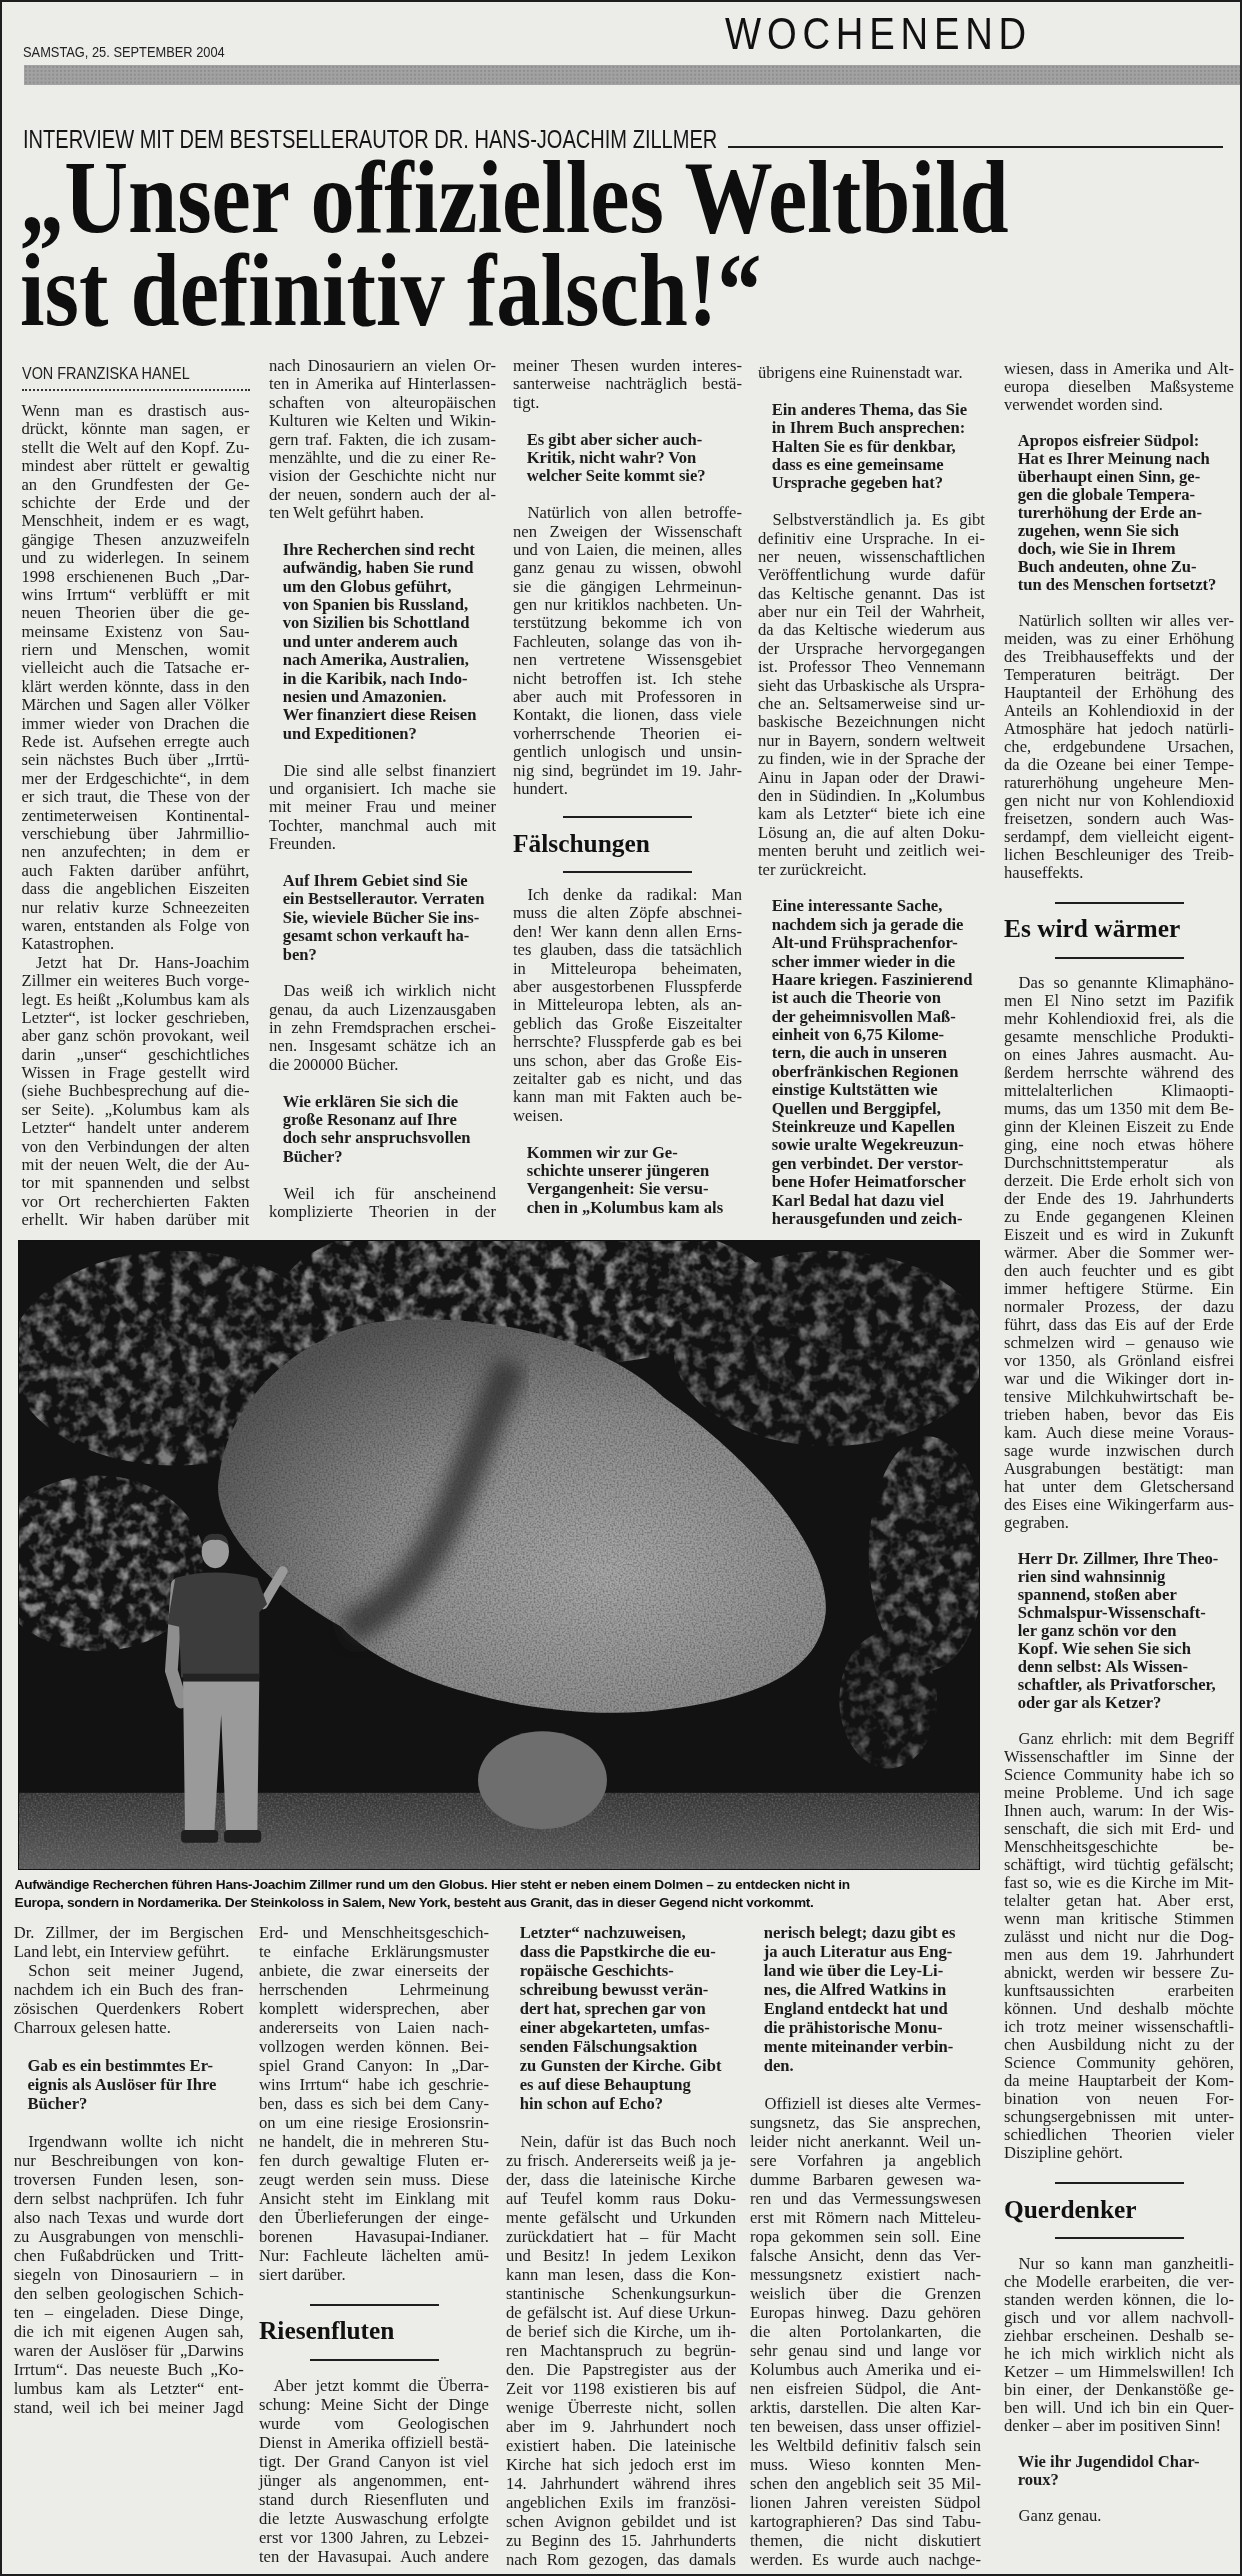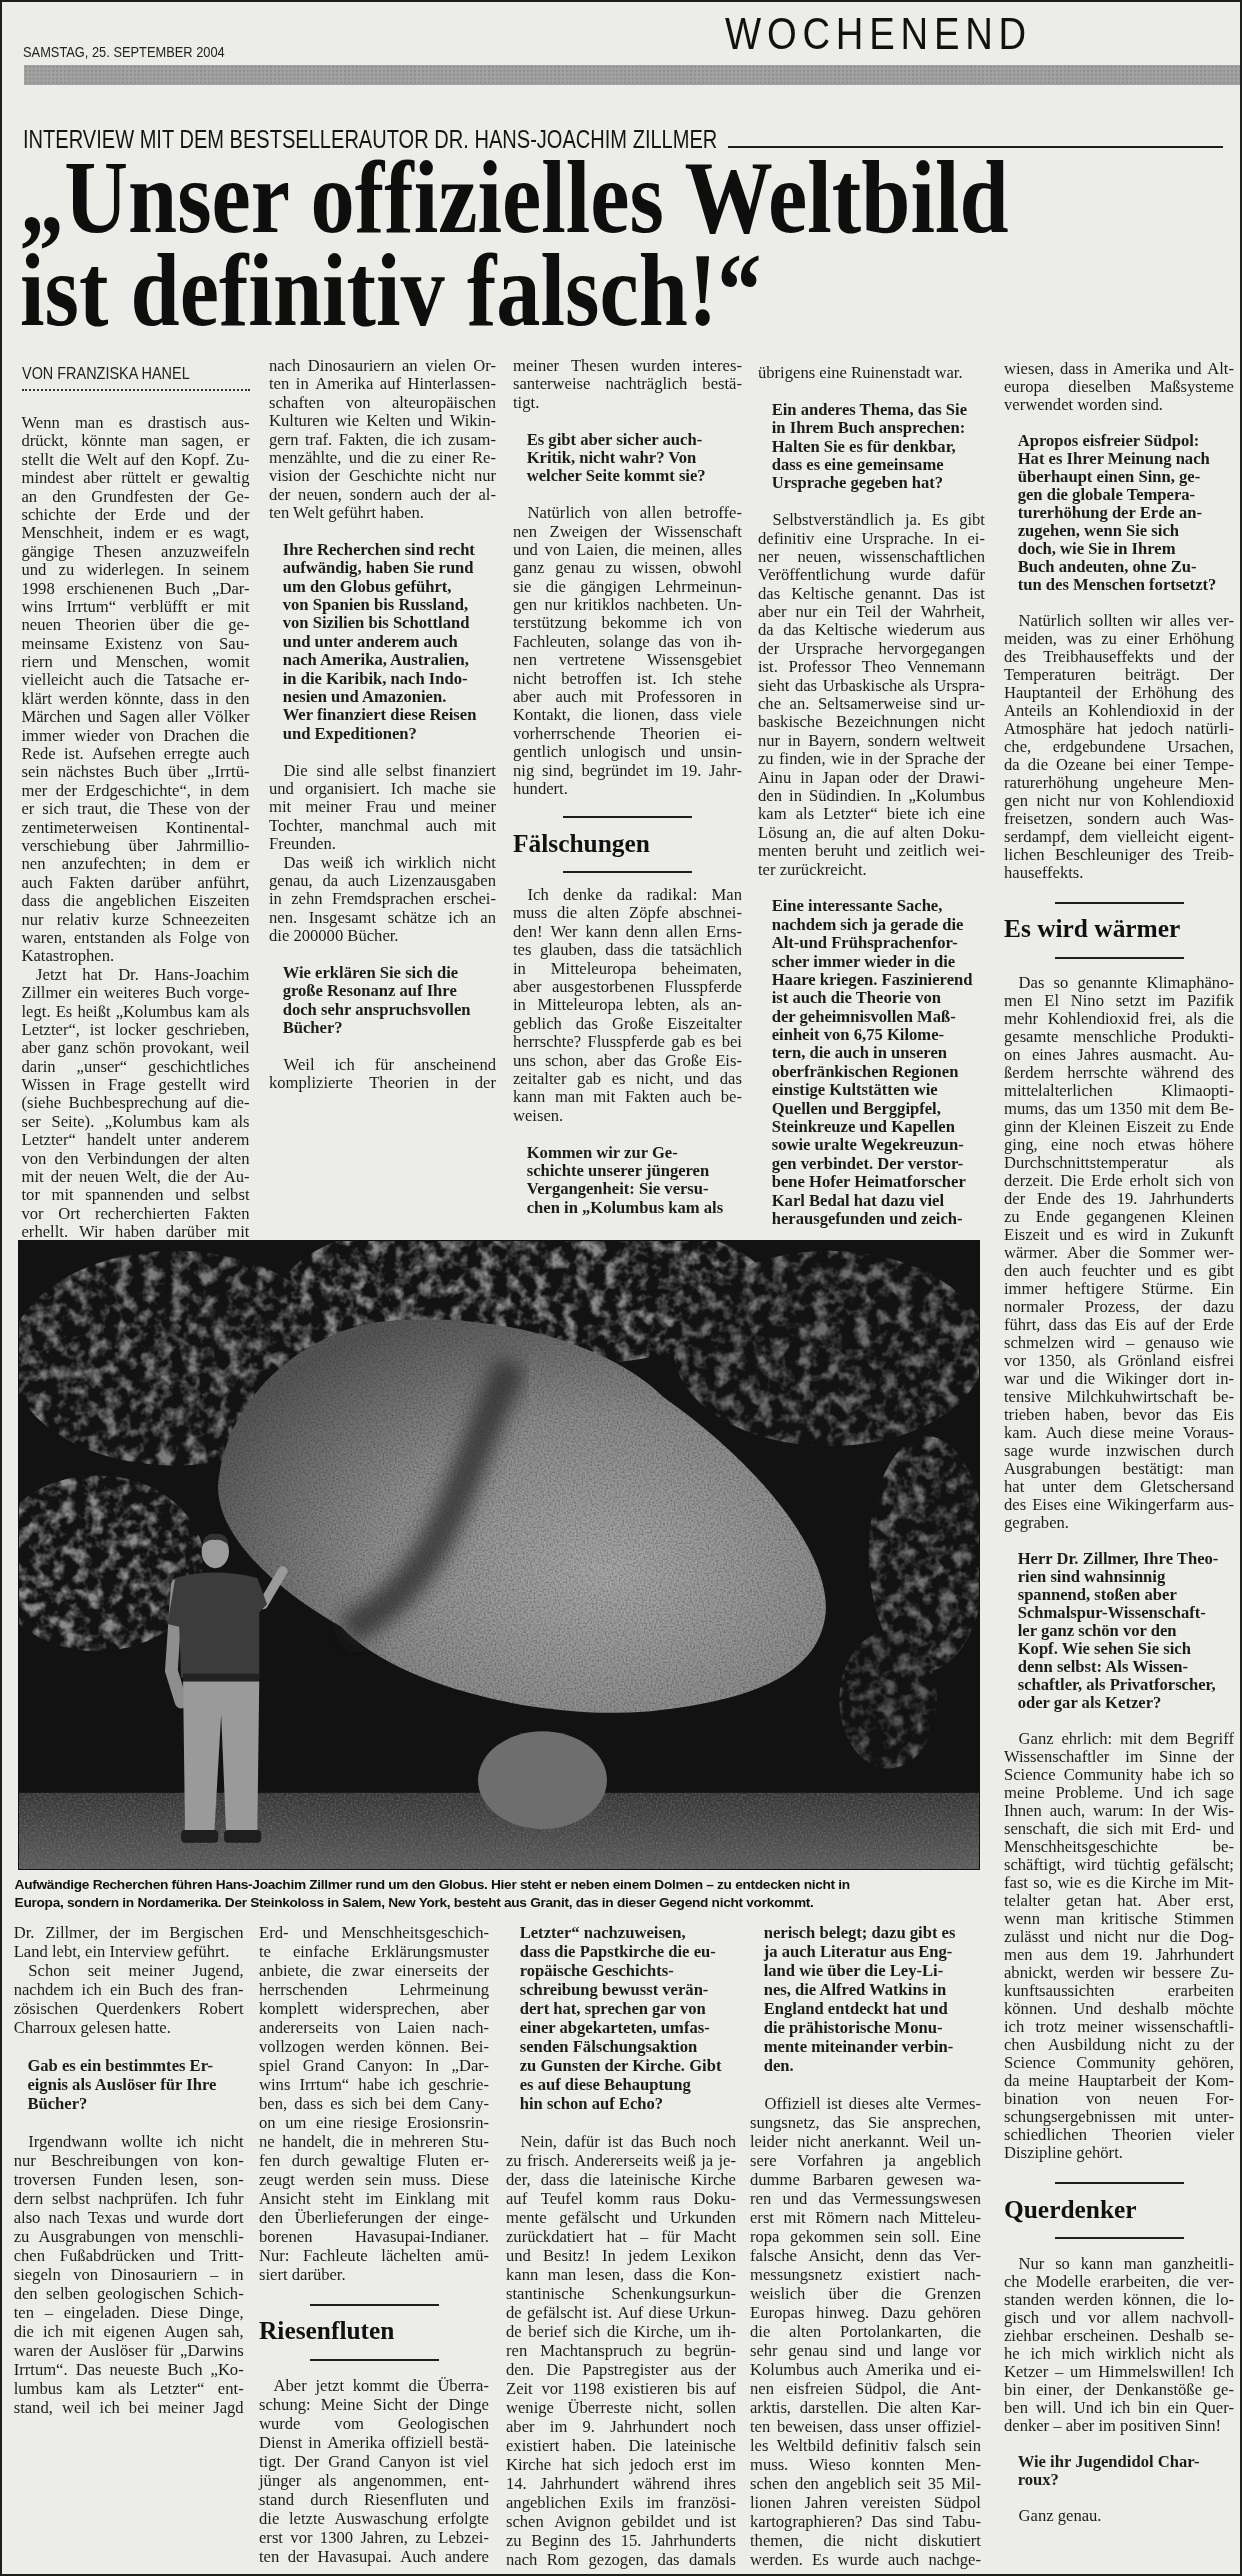--- a/index.html
+++ b/index.html
@@ -17,21 +17,21 @@
 .col.right{--lh:18px}
 .ln{display:flex;justify-content:space-between;column-gap:.25em;white-space:nowrap;height:var(--lh)}
 .ln.last,.q .ln{justify-content:flex-start}
 .ln.ind{padding-left:14.6px}
 .q{font-weight:bold;padding-left:13.7px}
 .blk + .q,.q + .blk{margin-top:var(--lh)}
 .sh{text-align:left;margin:17.6px 0 12.7px}
 .col.bot .sh,.col.right .sh{margin:19.5px 0 15.6px}
 .sh .rule{width:129px;height:2px;background:#1e1e1e;margin:0 auto}
 .sh .ht{font:bold 25.4px/29px "Liberation Serif",serif;margin:10.7px 0 13.7px;white-space:nowrap;color:#111}
-.byline{height:28px;padding-top:0;border-bottom:2.9px dotted #333;margin-bottom:23px;white-space:nowrap}
+.byline{height:28px;padding-top:0;border-bottom:2.9px dotted #333;margin-bottom:11px;white-space:nowrap}
 .byline .bl-t{display:inline-block;font:16.6px/21.5px "Liberation Sans",sans-serif;transform:scaleX(.87);transform-origin:0 0;color:#222}
 .c1{left:21.5px;top:363px;width:228px}
 .c2{left:269px;top:357px;width:227px}
 .c3{left:513px;top:357px;width:229px}
 .c4{left:758px;top:364px;width:227px}
 .cr{left:1004px;top:360px;width:230px}
 .b1{left:13.7px;top:1923px;width:230px}
 .b2{left:259px;top:1923px;width:230px}
 .b3{left:506px;top:1923px;width:230px}
 .b4{left:750px;top:1923px;width:231px}
@@ -457,20 +457,27 @@
         <span>und</span>
         <span>meiner</span>
       </div>
       <div class="ln">
         <span>Tochter,</span>
         <span>manchmal</span>
         <span>auch</span>
         <span>mit</span>
       </div>
       <div class="ln last">Freunden.</div>
+    </div>
+    <div class="blk q">
+      <div class="ln">Auf Ihrem Gebiet sind Sie</div>
+      <div class="ln">ein Bestsellerautor. Verraten</div>
+      <div class="ln">Sie, wieviele Bücher Sie ins-</div>
+      <div class="ln">gesamt schon verkauft ha-</div>
+      <div class="ln last">ben?</div>
     </div>
     <div class="blk a">
       <div class="ln ind">
         <span>Das</span>
         <span>weiß</span>
         <span>ich</span>
         <span>wirklich</span>
         <span>nicht</span>
       </div>
       <div class="ln">

